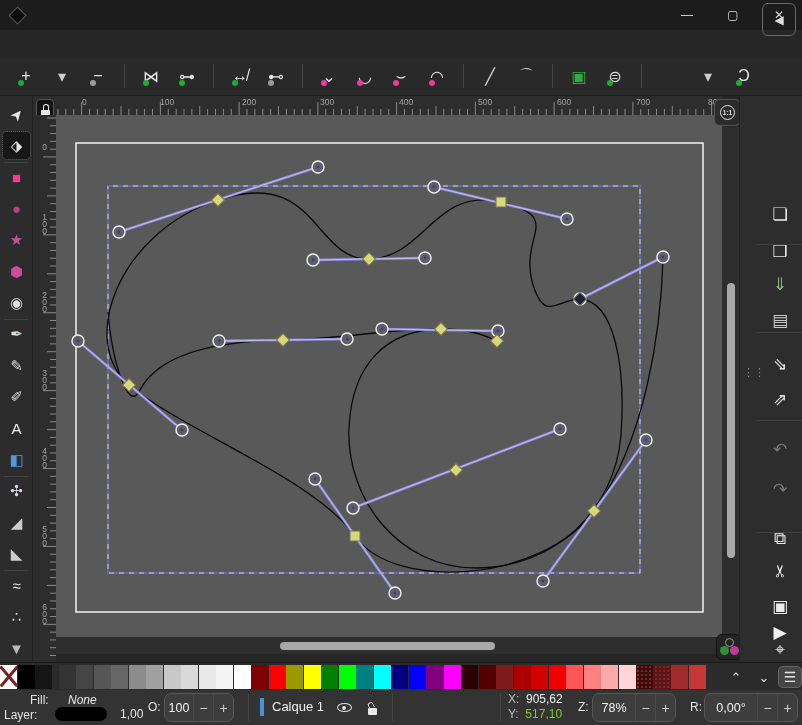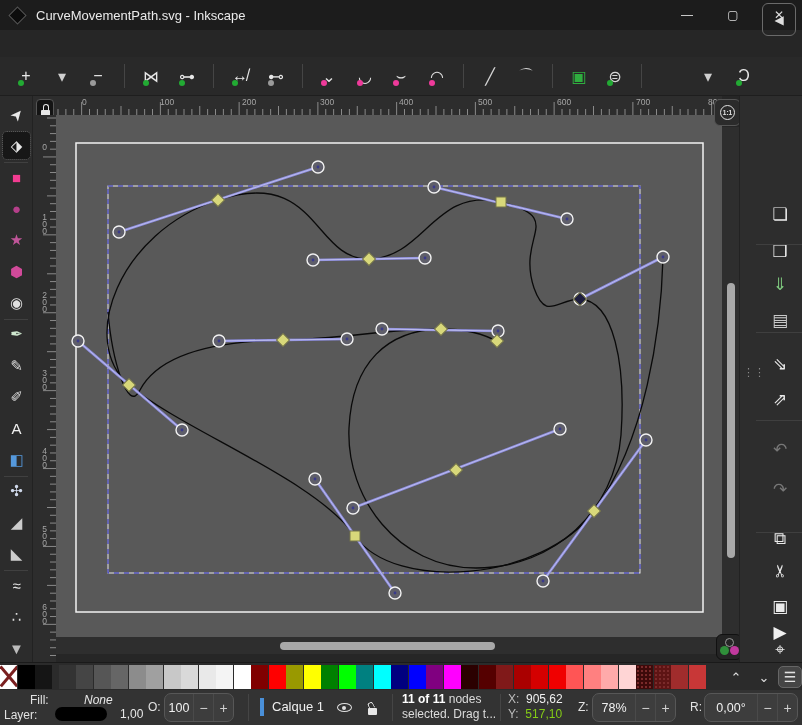--- a/index.html
+++ b/index.html
@@ -106,21 +106,20 @@
   .eye::after { content:""; position:absolute; left:4px; top:1.5px; width:4px; height:4px; border-radius:50%;
     background:#e0e0e0; }
 </style>
 </head>
 <body>
 
 <div id="app">
 
   <div id="titlebar">
     <div id="logo"></div>
-    <span>CurveMovementPath.svg - Inkscape</span>
     <div id="win-controls">
       <div class="winbtn">—</div>
       <div class="winbtn">▢</div>
       <div class="winbtn">✕</div>
     </div>
   </div>
 
 
   <div id="toolbar">
       <div style="width: 8px;"></div>
@@ -517,21 +516,21 @@
       <div class="swatch" style="left: 653.5px; background: radial-gradient(rgb(122, 42, 42) 1px, transparent 1px) 0% 0% / 4px 4px rgb(94, 20, 20);"></div>
       <div class="swatch" style="left: 671px; background: rgb(160, 44, 44);"></div>
       <div class="swatch" style="left: 688.5px; background: rgb(200, 55, 55);"></div>
       <div class="pal-ctl" style="left: 724px;">⌃</div>
       <div class="pal-ctl" style="left: 752px;">⌄</div>
       <div class="pal-ctl" id="pal-menu" style="left: 778px;">☰</div>
     </div>
 
   <div id="statusbar">
     <span class="abs" style="left:30px;top:3px;color:#e2e2e2">Fill:</span>
-    <span class="abs" style="left:84px;top:3px;font-style:italic;color:#e8e8e8">None</span>
+    <span class="abs" style="left:68px;top:3px;font-style:italic;color:#e8e8e8">None</span>
     <span class="abs" style="left:4px;top:18px;color:#e2e2e2">Layer:</span>
     <div class="abs" style="left:55px;top:17px;width:52px;height:14px;background:#000;border-radius:7px"></div>
     <span class="abs" style="left:120px;top:17px;color:#e8e8e8">1,00</span>
 
     <span class="abs" style="left:148px;top:10px;color:#e2e2e2">O:</span>
     <div class="spin" style="left:164px;width:70px">
       <span class="val">100</span>
       <span class="pm">−</span>
       <span class="pm">+</span>
     </div>
@@ -539,24 +538,20 @@
     <div class="sb-sep" style="left:248px"></div>
     <div class="abs" style="left:260px;top:8px;width:4px;height:18px;background:#4a90d9"></div>
     <span class="abs" style="left:272px;top:9px;font-size:13px;color:#f0f0f0">Calque 1</span>
     <div class="eye" style="left:337px;top:13px"></div>
     <div class="abs" style="left:364px;top:8px;width:18px;height:20px">
       <div class="lockshackle open"></div>
       <div class="lockbody"></div>
     </div>
 
     <div class="sb-sep" style="left:392px"></div>
-    <div class="abs" style="left:402px;top:2px;width:100px;line-height:15px">
-      <span style="font-weight:bold;color:#fff">11 of 11</span><span> nodes</span><br>
-      <span>selected. Drag t...</span>
-    </div>
 
     <div class="sb-sep" style="left:500px"></div>
     <div class="abs" style="left:508px;top:2px;line-height:15px">
       <span style="color:#bdbdbd">X:</span>&nbsp;&nbsp;<span style="color:#f0f0f0">905,62</span><br>
       <span style="color:#bdbdbd">Y:</span>&nbsp;&nbsp;<span style="color:#84cc16">517,10</span>
     </div>
 
     <span class="abs" style="left:578px;top:10px;color:#e2e2e2">Z:</span>
     <div class="spin" style="left:592px;width:84px">
       <span class="val">78%</span>

